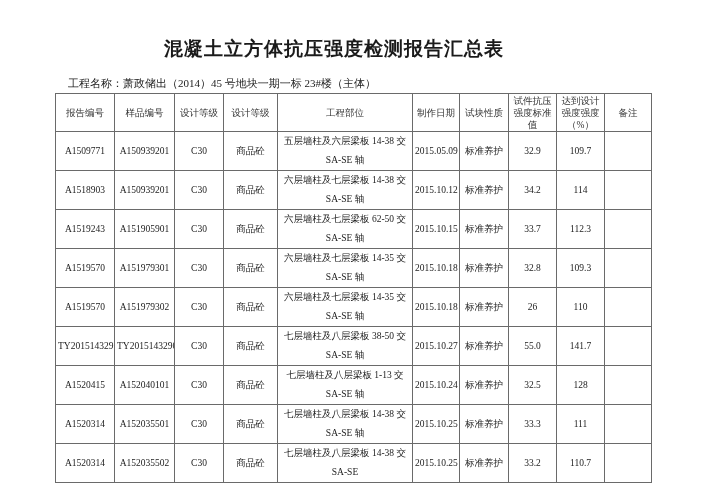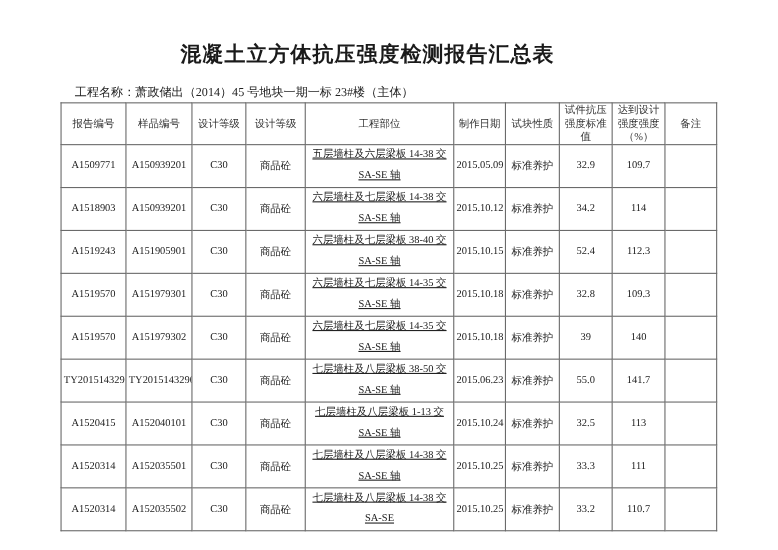--- a/index.html
+++ b/index.html
@@ -7,21 +7,21 @@
          font-family: "Liberation Serif", "DejaVu Serif", serif; color: #222; }
   .title { position: absolute; left: 0; top: 36px; width: 668px; text-align: center;
            font-size: 19px; font-weight: bold; letter-spacing: 1px; color: #1a1a1a; }
   .project { position: absolute; left: 68px; top: 76px; font-size: 11px; color: #222; }
   table.report { position: absolute; left: 55px; top: 93px; border-collapse: collapse;
                  table-layout: fixed; width: 596px; }
   table.report td, table.report th { border: 1px solid #6a6a6a; text-align: center;
                  vertical-align: middle; padding: 0 2px; overflow: hidden; }
   table.report th { font-weight: normal; font-size: 9.5px; color: #333; height: 37px; line-height: 12px; }
   table.report td { font-size: 9.5px; color: #222; }
-  td.loc { font-size: 7.8px; line-height: 19px; color: #333; text-decoration: underline; }
+  td.loc { font-size: 7.8px; line-height: 19px; color: #333; }
   td.small { font-size: 7.5px; color: #333; }
   td.cn { font-size: 9px; color: #333; }
   tr.r2 td { height: 38px; }
   tr.r1 td { height: 27px; }
   td.tall { line-height: 14px; }
 </style>
 </head>
 <body>
 
 <div class="title">混凝土立方体抗压强度检测报告汇总表</div>
@@ -77,24 +77,24 @@
         <td class="cn">标准养护</td>
         <td class="small">34.2</td>
         <td class="small">114</td>
         <td></td>
       </tr>
       <tr class="r2">
         <td>A1519243</td>
         <td>A151905901</td>
         <td>C30</td>
         <td class="cn">商品砼</td>
-        <td class="loc">六层墙柱及七层梁板 38-40 交 SA-SE 轴</td>
+        <td class="loc">六层墙柱及七层梁板 62-50 交 SA-SE 轴</td>
         <td class="small">2015.10.15</td>
         <td class="cn">标准养护</td>
-        <td class="small">52.4</td>
+        <td class="small">33.7</td>
         <td class="small">112.3</td>
         <td></td>
       </tr>
       <tr class="r2">
         <td>A1519570</td>
         <td>A151979301</td>
         <td>C30</td>
         <td class="cn">商品砼</td>
         <td class="loc">六层墙柱及七层梁板 14-35 交 SA-SE 轴</td>
         <td class="small">2015.10.18</td>
@@ -104,46 +104,46 @@
         <td></td>
       </tr>
       <tr class="r2">
         <td>A1519570</td>
         <td>A151979302</td>
         <td>C30</td>
         <td class="cn">商品砼</td>
         <td class="loc">六层墙柱及七层梁板 14-35 交 SA-SE 轴</td>
         <td class="small">2015.10.18</td>
         <td class="cn">标准养护</td>
-        <td class="small">39</td>
-        <td class="small">140</td>
+        <td class="small">26</td>
+        <td class="small">110</td>
         <td></td>
       </tr>
       <tr class="r2">
         <td class="tall">TY201514329</td>
         <td class="tall">TY20151432901</td>
         <td>C30</td>
         <td class="cn">商品砼</td>
         <td class="loc">七层墙柱及八层梁板 38-50 交 SA-SE 轴</td>
-        <td class="small">2015.06.23</td>
+        <td class="small">2015.10.27</td>
         <td class="cn">标准养护</td>
         <td class="small">55.0</td>
         <td class="small">141.7</td>
         <td></td>
       </tr>
       <tr class="r1">
         <td>A1520415</td>
         <td>A152040101</td>
         <td>C30</td>
         <td class="cn">商品砼</td>
         <td class="loc">七层墙柱及八层梁板 1-13 交 SA-SE 轴</td>
         <td class="small">2015.10.24</td>
         <td class="cn">标准养护</td>
         <td class="small">32.5</td>
-        <td class="small">113</td>
+        <td class="small">128</td>
         <td></td>
       </tr>
       <tr class="r2">
         <td>A1520314</td>
         <td>A152035501</td>
         <td>C30</td>
         <td class="cn">商品砼</td>
         <td class="loc">七层墙柱及八层梁板 14-38 交 SA-SE 轴</td>
         <td class="small">2015.10.25</td>
         <td class="cn">标准养护</td>

